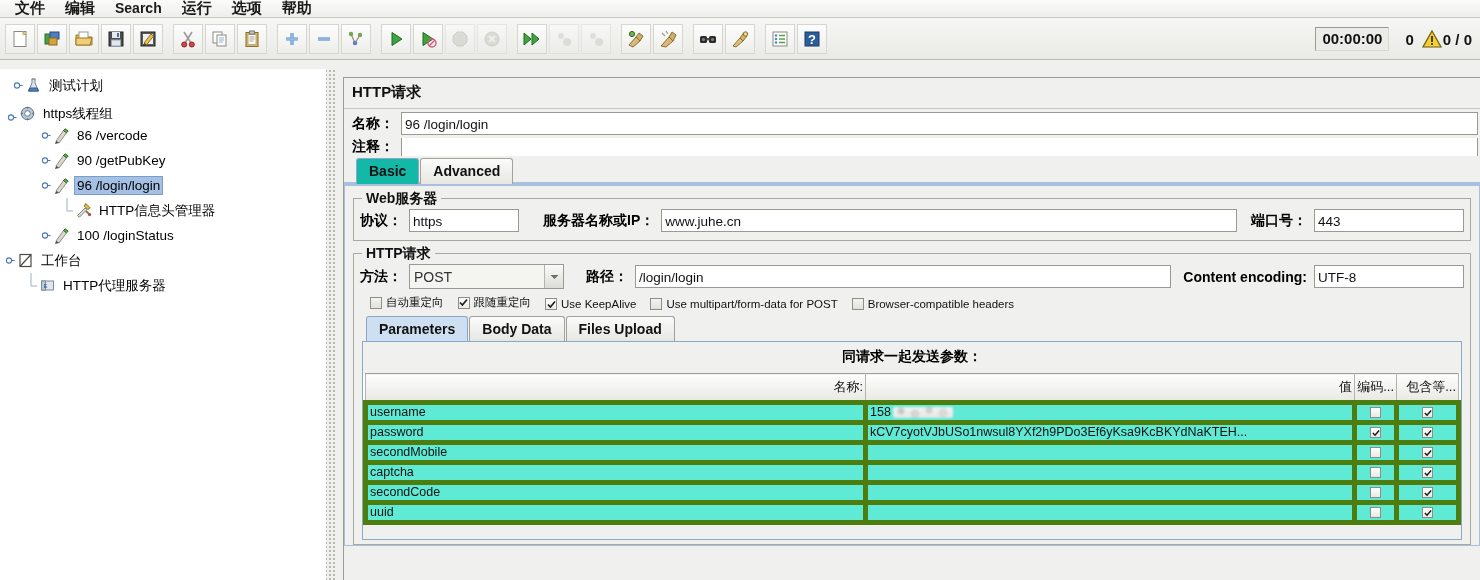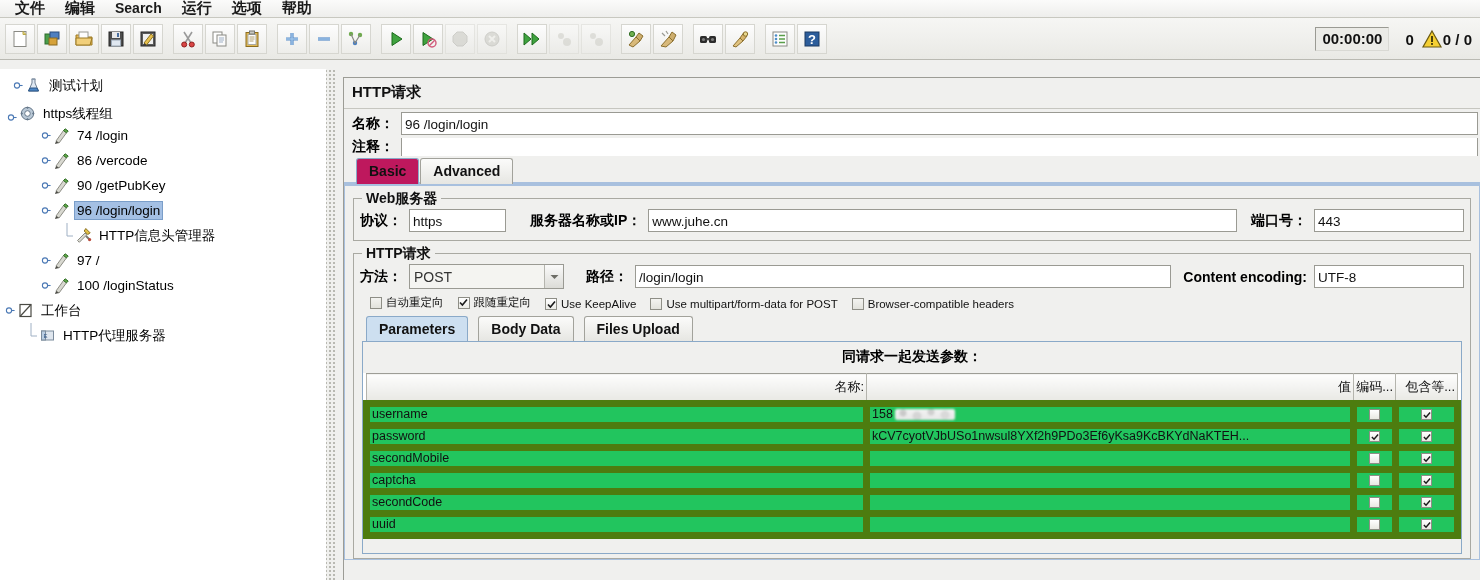--- a/index.html
+++ b/index.html
@@ -125,21 +125,21 @@
   
   .tabstrip { display:flex; align-items:flex-end; padding-left:12px; height:28px; position:relative;}
   .tabstrip::after{ content:""; position:absolute; left:0; right:0; bottom:0; height:2px; background:#a8c0de;}
   .tab {
     font-size:14px; font-weight:bold; padding:4px 12px 5px 12px;
     border:1px solid #a2a29b; border-bottom:none;
     background: linear-gradient(#fbfbfa,#e6e6e2);
     margin-right:1px; border-radius:3px 3px 0 0; position:relative; z-index:1;
     color:#111; cursor:default;
   }
-  .tab.active { background:#be185d; border-color:#8aa9c8; z-index:2; }
+  .tab.active { background:#14b8a6; border-color:#8aa9c8; z-index:2; }
   .tabpanel { border:1px solid #a8c0de; border-top:2px solid #a8c0de; background:#f0f0ee; }
 
   
   .gbox { position:relative; border:1px solid #a9a9a2; margin:12px 8px 0 8px; padding:10px 6px 8px 6px; }
   .gbox > .gtitle {
     position:absolute; top:-9px; left:8px; background:#f0f0ee; padding:0 4px;
     font-size:14px; font-weight:bold; color:#111;
   }
   .inline { display:flex; align-items:center; }
 
@@ -164,35 +164,35 @@
     display:flex;align-items:center;justify-content:center;
   }
   .cbbox.off { background:linear-gradient(#f3f3f0,#e2e2dc); }
   .cbbox svg{display:block;}
 
   
   .paramtabs { display:flex; align-items:flex-end; padding-left:6px; height:27px; position:relative;}
   .ptab {
     font-size:14px; font-weight:bold; padding:4px 12px 4px 12px;
     border:1px solid #a2a29b; border-bottom:none; background:linear-gradient(#fbfbfa,#e6e6e2);
-    margin-right:10px; border-radius:3px 3px 0 0; color:#111; cursor:default;
+    margin-right:1px; border-radius:3px 3px 0 0; color:#111; cursor:default;
   }
   .ptab.active { background:#cddff0; border-color:#8aa9c8; }
   .ptabbody { border:1px solid #8aa9c8; background:#ffffff; margin:0 2px 0 2px; }
   .ptitle { text-align:center; font-size:14px; font-weight:bold; padding:6px 0 7px 0; background:#f0f0ee; }
 
   table.ptable { border-collapse:collapse; width:100%; table-layout:fixed; background:#fff; font-size:12.5px;}
   table.ptable th {
     background: linear-gradient(#fdfdfd,#e9e9e4);
     border:1px solid #b4b4ad; border-top:1px solid #9d9d96;
     font-weight:normal; font-size:13px; padding:4px 2px; text-align:right; color:#111;
   }
   table.ptable td {
-    border:7px solid #4d7c0f; padding:0 2px; height:16px; line-height:15px;
-    white-space:nowrap; overflow:hidden; color:#111; background:#22c55e;
+    border:5px solid #4d7c0f; padding:0 2px; height:16px; line-height:15px;
+    white-space:nowrap; overflow:hidden; color:#111; background:#5eead4;
   }
   td.ckcell { text-align:center; padding:0; }
   .tblcb { width:11px; height:11px; border:1px solid #8e8e86; background:linear-gradient(#fff,#e8e8e2);
            display:inline-flex; align-items:center; justify-content:center; vertical-align:middle;}
   .redact {
     display:inline-block; width:60px; height:11px; vertical-align:middle;
     margin-left:2px; border-radius:2px;
     background:
       radial-gradient(circle at 8px 4px, #c9c9c9 3px, transparent 4px),
       radial-gradient(circle at 22px 7px, #d5d5d5 4px, transparent 5px),
@@ -460,36 +460,20 @@
           <span class="tico">
             <svg width="17" height="17" viewBox="0 0 17 17">
                 <circle cx="8.5" cy="8.5" r="6.2" fill="#b9c8d6" stroke="#66788a"></circle>
                 <circle cx="8.5" cy="8.5" r="2.8" fill="#ffffff" stroke="#66788a"></circle>
                 <path d="M8.5 1.8v2M8.5 13.2v2M1.8 8.5h2M13.2 8.5h2" stroke="#66788a" stroke-width="1.4"></path>
               </svg>
           </span>
           <span class="tlabel">https线程组</span>
         </div>
 
-        <div class="tnode" style="padding-left:40px;">
-          <span class="handle">
-              <svg width="11" height="11">
-                <circle cx="5" cy="5.5" r="2.6" fill="none" stroke="#4b79b5" stroke-width="1.1"></circle>
-                <path d="M7.6 5.5 h3" stroke="#4b79b5" stroke-width="1.1"></path>
-              </svg>
-            </span>
-          <span class="tico">
-            <svg width="17" height="17" viewBox="0 0 17 17">
-                <path d="M3 14 L10.5 3.5 L13.5 5.8 L6 16 Z" fill="#d8d8d0" stroke="#8d8d85"></path>
-                <path d="M10.5 3.5 L12.2 1.8 L15.2 4.1 L13.5 5.8 Z" fill="#63ab4d" stroke="#2f6b23"></path>
-                <path d="M3 14 L6 16 L2 17 Z" fill="#4a4a44"></path>
-              </svg>
-          </span>
-          <span class="tlabel">74 /login</span>
-        </div>
 
         <div class="tnode" style="padding-left:40px;">
           <span class="handle">
               <svg width="11" height="11">
                 <circle cx="5" cy="5.5" r="2.6" fill="none" stroke="#4b79b5" stroke-width="1.1"></circle>
                 <path d="M7.6 5.5 h3" stroke="#4b79b5" stroke-width="1.1"></path>
               </svg>
             </span>
           <span class="tico">
             <svg width="17" height="17" viewBox="0 0 17 17">
@@ -545,36 +529,20 @@
             <svg width="17" height="17" viewBox="0 0 17 17">
                 <path d="M2.5 13.5 L10 6 L11.8 7.8 L4.3 15.3 Z" fill="#d9d9d1" stroke="#8a8a82"></path>
                 <path d="M9.2 4 l3.5 3.5 l2.5 -1.6 l-4.4 -4.4 Z" fill="#e0c04a" stroke="#8d7220"></path>
                 <path d="M11 9 l4 4" stroke="#7a7a72" stroke-width="2"></path>
                 <circle cx="14.6" cy="12.6" r="1.6" fill="#b94a3a"></circle>
               </svg>
           </span>
           <span class="tlabel">HTTP信息头管理器</span>
         </div>
 
-        <div class="tnode" style="padding-left:40px;">
-          <span class="handle">
-              <svg width="11" height="11">
-                <circle cx="5" cy="5.5" r="2.6" fill="none" stroke="#4b79b5" stroke-width="1.1"></circle>
-                <path d="M7.6 5.5 h3" stroke="#4b79b5" stroke-width="1.1"></path>
-              </svg>
-            </span>
-          <span class="tico">
-            <svg width="17" height="17" viewBox="0 0 17 17">
-                <path d="M3 14 L10.5 3.5 L13.5 5.8 L6 16 Z" fill="#d8d8d0" stroke="#8d8d85"></path>
-                <path d="M10.5 3.5 L12.2 1.8 L15.2 4.1 L13.5 5.8 Z" fill="#63ab4d" stroke="#2f6b23"></path>
-                <path d="M3 14 L6 16 L2 17 Z" fill="#4a4a44"></path>
-              </svg>
-          </span>
-          <span class="tlabel">97 /</span>
-        </div>
 
         <div class="tnode" style="padding-left:40px;">
           <span class="handle">
               <svg width="11" height="11">
                 <circle cx="5" cy="5.5" r="2.6" fill="none" stroke="#4b79b5" stroke-width="1.1"></circle>
                 <path d="M7.6 5.5 h3" stroke="#4b79b5" stroke-width="1.1"></path>
               </svg>
             </span>
           <span class="tico">
             <svg width="17" height="17" viewBox="0 0 17 17">
@@ -642,21 +610,21 @@
           <div class="tab active">Basic</div>
           <div class="tab">Advanced</div>
         </div>
 
         <div class="tabpanel">
 
           <div class="gbox">
             <div class="gtitle">Web服务器</div>
             <div class="inline">
               <span class="flabel">协议：</span>
-              <div class="tinput" style="width:97px;">https</div>
+              <div class="tinput" style="width:110px;">https</div>
               <span class="flabel" style="margin-left:24px;">服务器名称或IP：</span>
               <div class="tinput" style="flex:1; min-width:40px;">www.juhe.cn</div>
               <span class="flabel" style="margin-left:14px;">端口号：</span>
               <div class="tinput" style="width:150px;">443</div>
             </div>
           </div>
 
           <div class="gbox" style="padding-bottom:4px;">
             <div class="gtitle">HTTP请求</div>
             <div class="inline">

